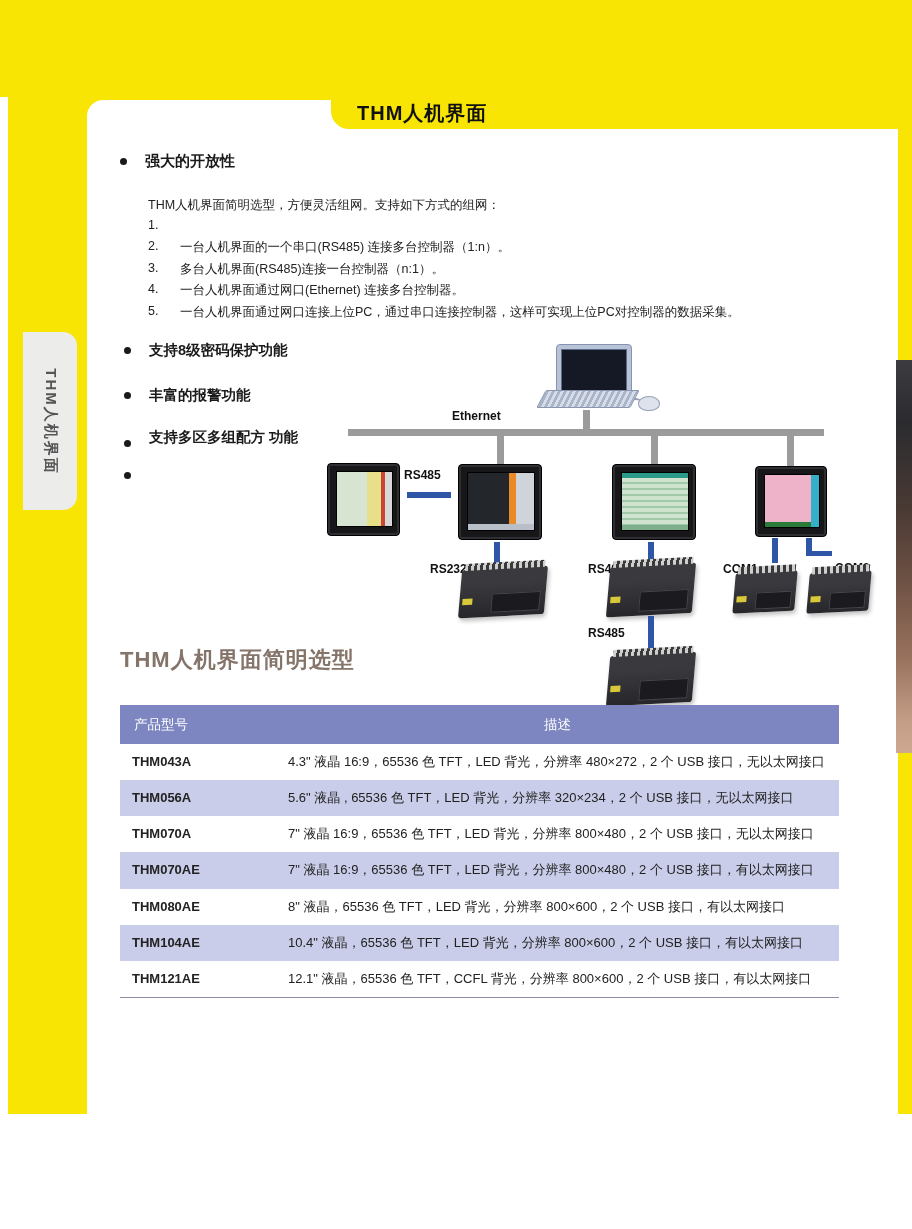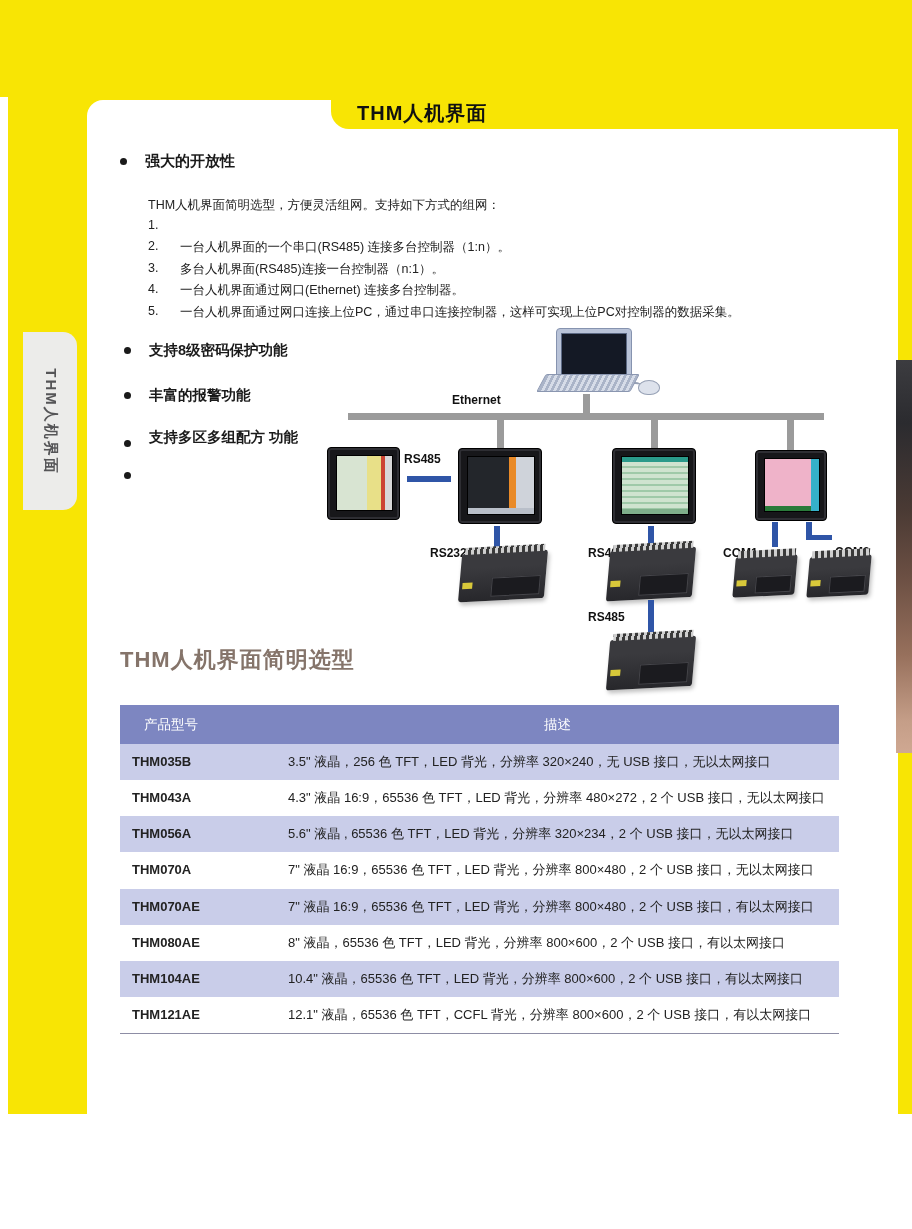--- a/index.html
+++ b/index.html
@@ -37,21 +37,21 @@
   .numlist .n{width:32px;flex:0 0 auto;}
   .bullets .b-head{font-size:14.5px;}
   .bl1{left:124px;top:341px;}
   .bl2{left:124px;top:386px;}
   .bl3{left:124px;top:428px;align-items:flex-end;}
   .bl4{left:124px;top:466px;align-items:flex-start;}
   .bl4 .dot{margin-top:6px;}
   .bl4 .two{white-space:pre-line;line-height:1.5;}
 
   
-  .diagram{position:absolute;inset:0;pointer-events:none;}
+  .diagram{position:absolute;inset:0;pointer-events:none;margin-top:16px;}
   .busline{position:absolute;background:#9b9b9b;}
   .blue{position:absolute;background:#2f55a7;}
   .dlabel{position:absolute;font-size:12px;font-weight:bold;color:#111;}
 
   
   .monitor{position:absolute;left:556px;top:328px;width:66px;height:50px;background:#b9c3d8;border:1px solid #8693af;border-radius:4px;padding:4px;}
   .monitor .scr{width:100%;height:100%;background:#141925;border:1px solid #5d6a85;box-sizing:border-box;}
   .mon-stand{position:absolute;left:578px;top:378px;width:22px;height:7px;background:#a7b2c9;border:1px solid #8693af;}
   .keyboard{position:absolute;left:541px;top:374px;width:92px;height:16px;background:#c6cfe0;border:1px solid #8a96b0;border-radius:2px;transform:skewX(-28deg);
             background-image:repeating-linear-gradient(90deg,#aab4c8 0 3px,#d6dce8 3px 6px);}
@@ -72,21 +72,21 @@
       background:repeating-linear-gradient(90deg,#cfcfcf 0 3px,#3a3a3a 3px 6px);}
   .plc .chip{position:absolute;left:3px;bottom:28%;width:10px;height:6px;background:#d8c83a;}
   .plc .face{position:absolute;right:6%;bottom:8%;width:55%;height:36%;background:#1b1b1f;border:1px solid #45454a;}
 
   
   .sec-head{position:absolute;left:120px;top:645px;font-size:22px;font-weight:bold;color:#85746a;letter-spacing:1px;}
 
   
   .sel-table{position:absolute;left:120px;top:705px;width:719px;border-collapse:collapse;font-size:13px;color:#222;}
   .sel-table th{background:#7d86c1;color:#ffffff;font-weight:normal;font-size:13.5px;height:37px;}
-  .sel-table th.model{text-align:left;padding-left:24px;width:130px;}
+  .sel-table th.model{text-align:left;padding-left:14px;width:130px;}
   .sel-table td{vertical-align:middle;padding:8px 14px 8px 12px;line-height:1.55;}
   .sel-table td.model{font-weight:bold;width:130px;padding-left:12px;}
   .sel-table tr.alt{background:#c9cde9;}
   .sel-table{border-bottom:1px solid #8d8da5;}
 
   
   .pg-num{position:absolute;left:28px;top:1172px;font-size:20px;font-weight:bold;color:#000000;}
   .pg-lab{position:absolute;left:70px;top:1182px;font-size:10px;color:#111;letter-spacing:1px;}
   .brand{position:absolute;left:118px;top:1177px;font-size:14.5px;font-weight:bold;color:#6e6b52;letter-spacing:2px;}
   .tagline{position:absolute;left:215px;top:1177px;font-size:14.5px;font-weight:bold;color:#6e6b52;letter-spacing:1px;}
@@ -241,24 +241,20 @@
   <div class="sec-head">THM人机界面简明选型</div>
 
   <table class="sel-table">
     <thead>
       <tr>
         <th class="model">产品型号</th>
         <th>描述</th>
       </tr>
     </thead>
     <tbody>
-      <tr class="alt">
-          <td class="model">THM035B</td>
-          <td>3.5" 液晶，256 色 TFT，LED 背光，分辨率 320×240，无 USB 接口，无以太网接口</td>
-        </tr>
       <tr>
           <td class="model">THM043A</td>
           <td>4.3" 液晶 16:9，65536 色 TFT，LED 背光，分辨率 480×272，2 个 USB 接口，无以太网接口</td>
         </tr>
       <tr class="alt">
           <td class="model">THM056A</td>
           <td>5.6" 液晶 , 65536 色 TFT，LED 背光，分辨率 320×234，2 个 USB 接口，无以太网接口</td>
         </tr>
       <tr>
           <td class="model">THM070A</td>

